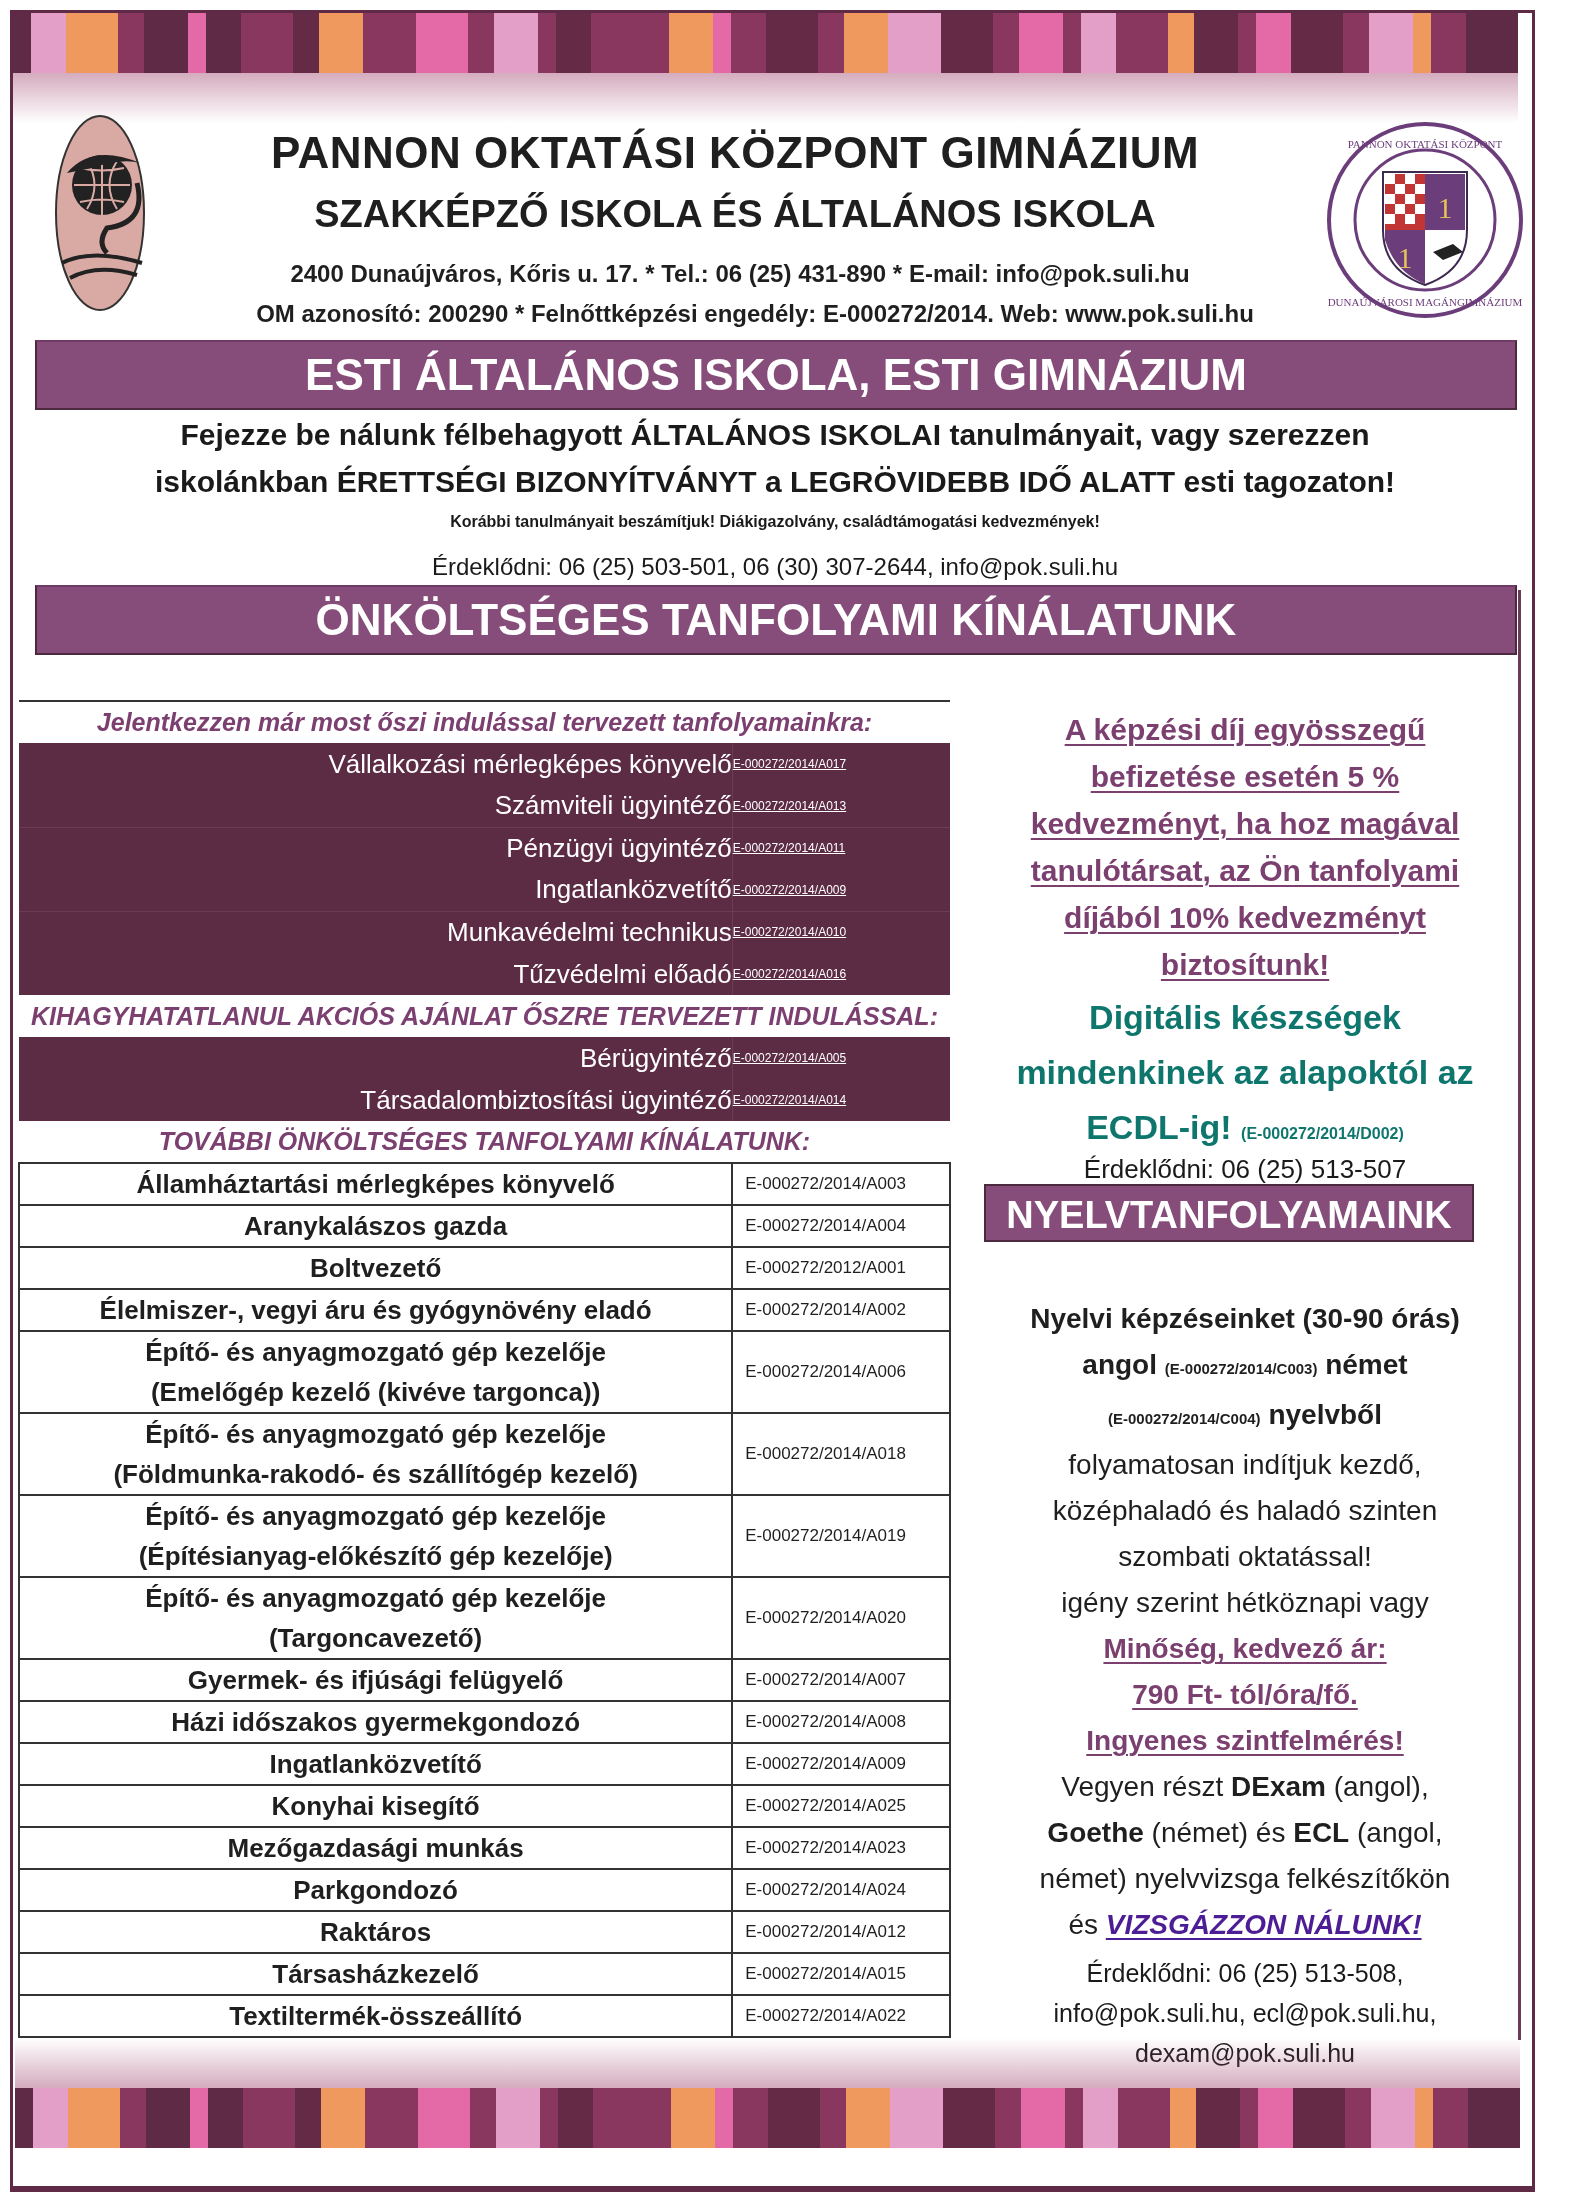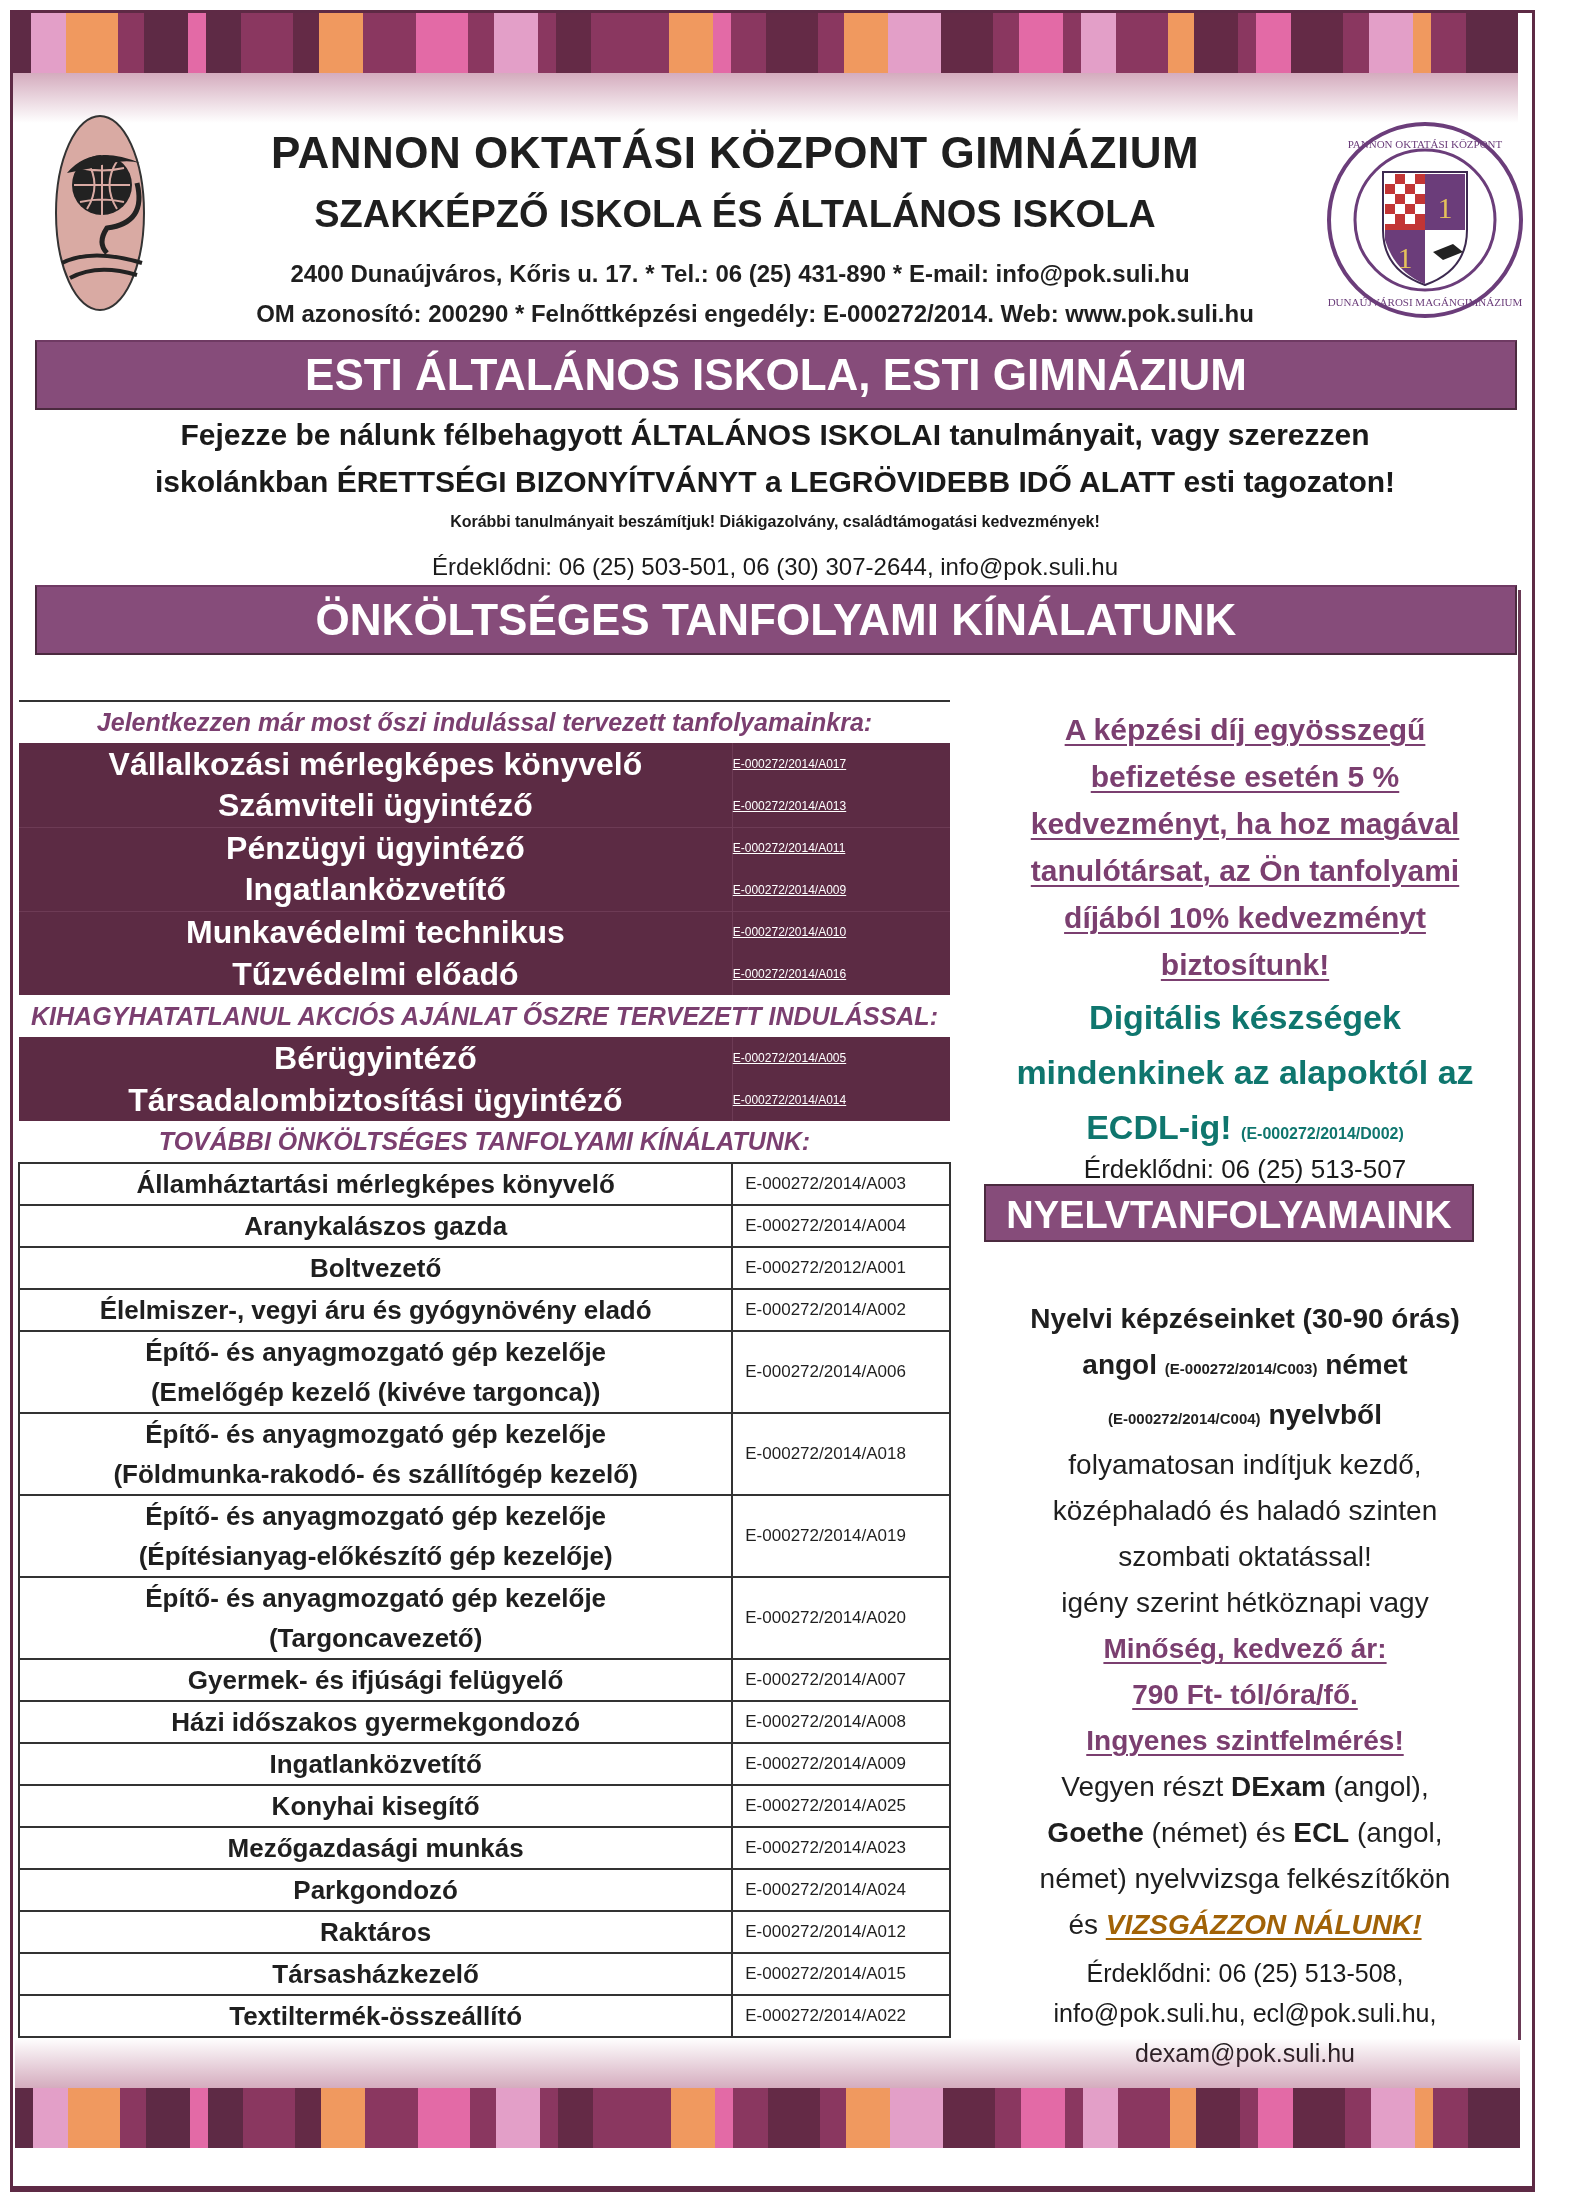--- a/index.html
+++ b/index.html
@@ -32,42 +32,42 @@
   .intro-l1 { top: 418px; font-size: 30px; font-weight: bold; }
   .intro-l2 { top: 465px; font-size: 30px; font-weight: bold; }
   .intro-l3 { top: 513px; font-size: 16px; font-weight: bold; }
   .intro-l4 { top: 553px; font-size: 24px; }
 
   
   .ctable { position: absolute; left: 18px; top: 700px; width: 933px; border-collapse: collapse; border-top: 2px solid #333; border-radius: 29px; }
   .ctable td { padding: 0; vertical-align: middle; }
   .ctable .sect td { height: 42px; color: #7b3f70; font-style: italic; font-weight: bold; text-align: center; font-size: 25px; background: #fff; }
   .ctable .dark td { background: #5c2b44; color: #fff; height: 42px; }
-  .ctable .dark td.name { font-size: 32px; text-align: center; font-weight: bold; }
+  .ctable .dark td.name { font-size: 26px; text-align: right; font-weight: normal; }
   .ctable .dark td.code { font-size: 12px; border-left: 1px solid #6d3b55; text-decoration: underline; }
   .ctable .dark.pair-top td { border-top: 1px solid #6d3b55; }
   .ctable .light td { background: #fff; color: #1f1f1f; border-top: 2px solid #333; }
   .ctable .light td.name { font-size: 26px; text-align: center; font-weight: bold; height: 41px; border-left: 2px solid #333; line-height: 40px; }
   .ctable .light td.code { font-size: 17px; padding-left: 12px; border-left: 2px solid #333; border-right: 2px solid #333; }
   .ctable .light.tall td.name { height: 82px; line-height: 40px; }
   .ctable .light.last td { border-bottom: 2px solid #333; }
 
   
   .right { position: absolute; left: 975px; width: 540px; text-align: center; margin-top: 48px; }
   .promo { top: 658px; color: #7b3f70; font-weight: bold; font-size: 30px; line-height: 47px; }
   .promo span { text-decoration: underline; text-decoration-thickness: 2px; text-underline-offset: 4px; }
   .digital { top: 942px; font-weight: bold; font-size: 34px; line-height: 55px; color: #0f766e; text-align: center; }
   .digital .code { font-size: 16px; }
   .dcontact { top: 1102px; font-size: 26px; line-height: 38px; }
   .nyelv-banner { position: absolute; left: 984px; top: 1184px; width: 490px; height: 58px; background: #864c7a; color: #fff; font-weight: bold; font-size: 38px; line-height: 58px; text-align: center; border: 2px solid #4b2a3f; }
   .lang { top: 1248px; font-size: 28px; line-height: 46px; color: #1f1f1f; }
   .lang b { font-weight: bold; }
   .lang .code { font-size: 15px; font-weight: bold; }
   .lang .pu { color: #7b3f70; font-weight: bold; text-decoration: underline; text-decoration-thickness: 2px; text-underline-offset: 4px; }
-  .lang .pi { color: #a16207; font-weight: bold; font-style: italic; text-decoration: underline; text-decoration-thickness: 2px; text-underline-offset: 4px; }
+  .lang .pi { color: #4c1d95; font-weight: bold; font-style: italic; text-decoration: underline; text-decoration-thickness: 2px; text-underline-offset: 4px; }
   .lcontact { top: 1905px; font-size: 25px; line-height: 40px; }
   .right-vline { position: absolute; left: 1518px; top: 590px; width: 3px; height: 1450px; background: #6a3a56; }
 </style>
 </head>
 <body>
 
 <div class="frame"></div>
 
 <div class="stripes stripes-top">
     <span style="flex: 1 1 0%; background: rgb(94, 42, 69);"></span>

